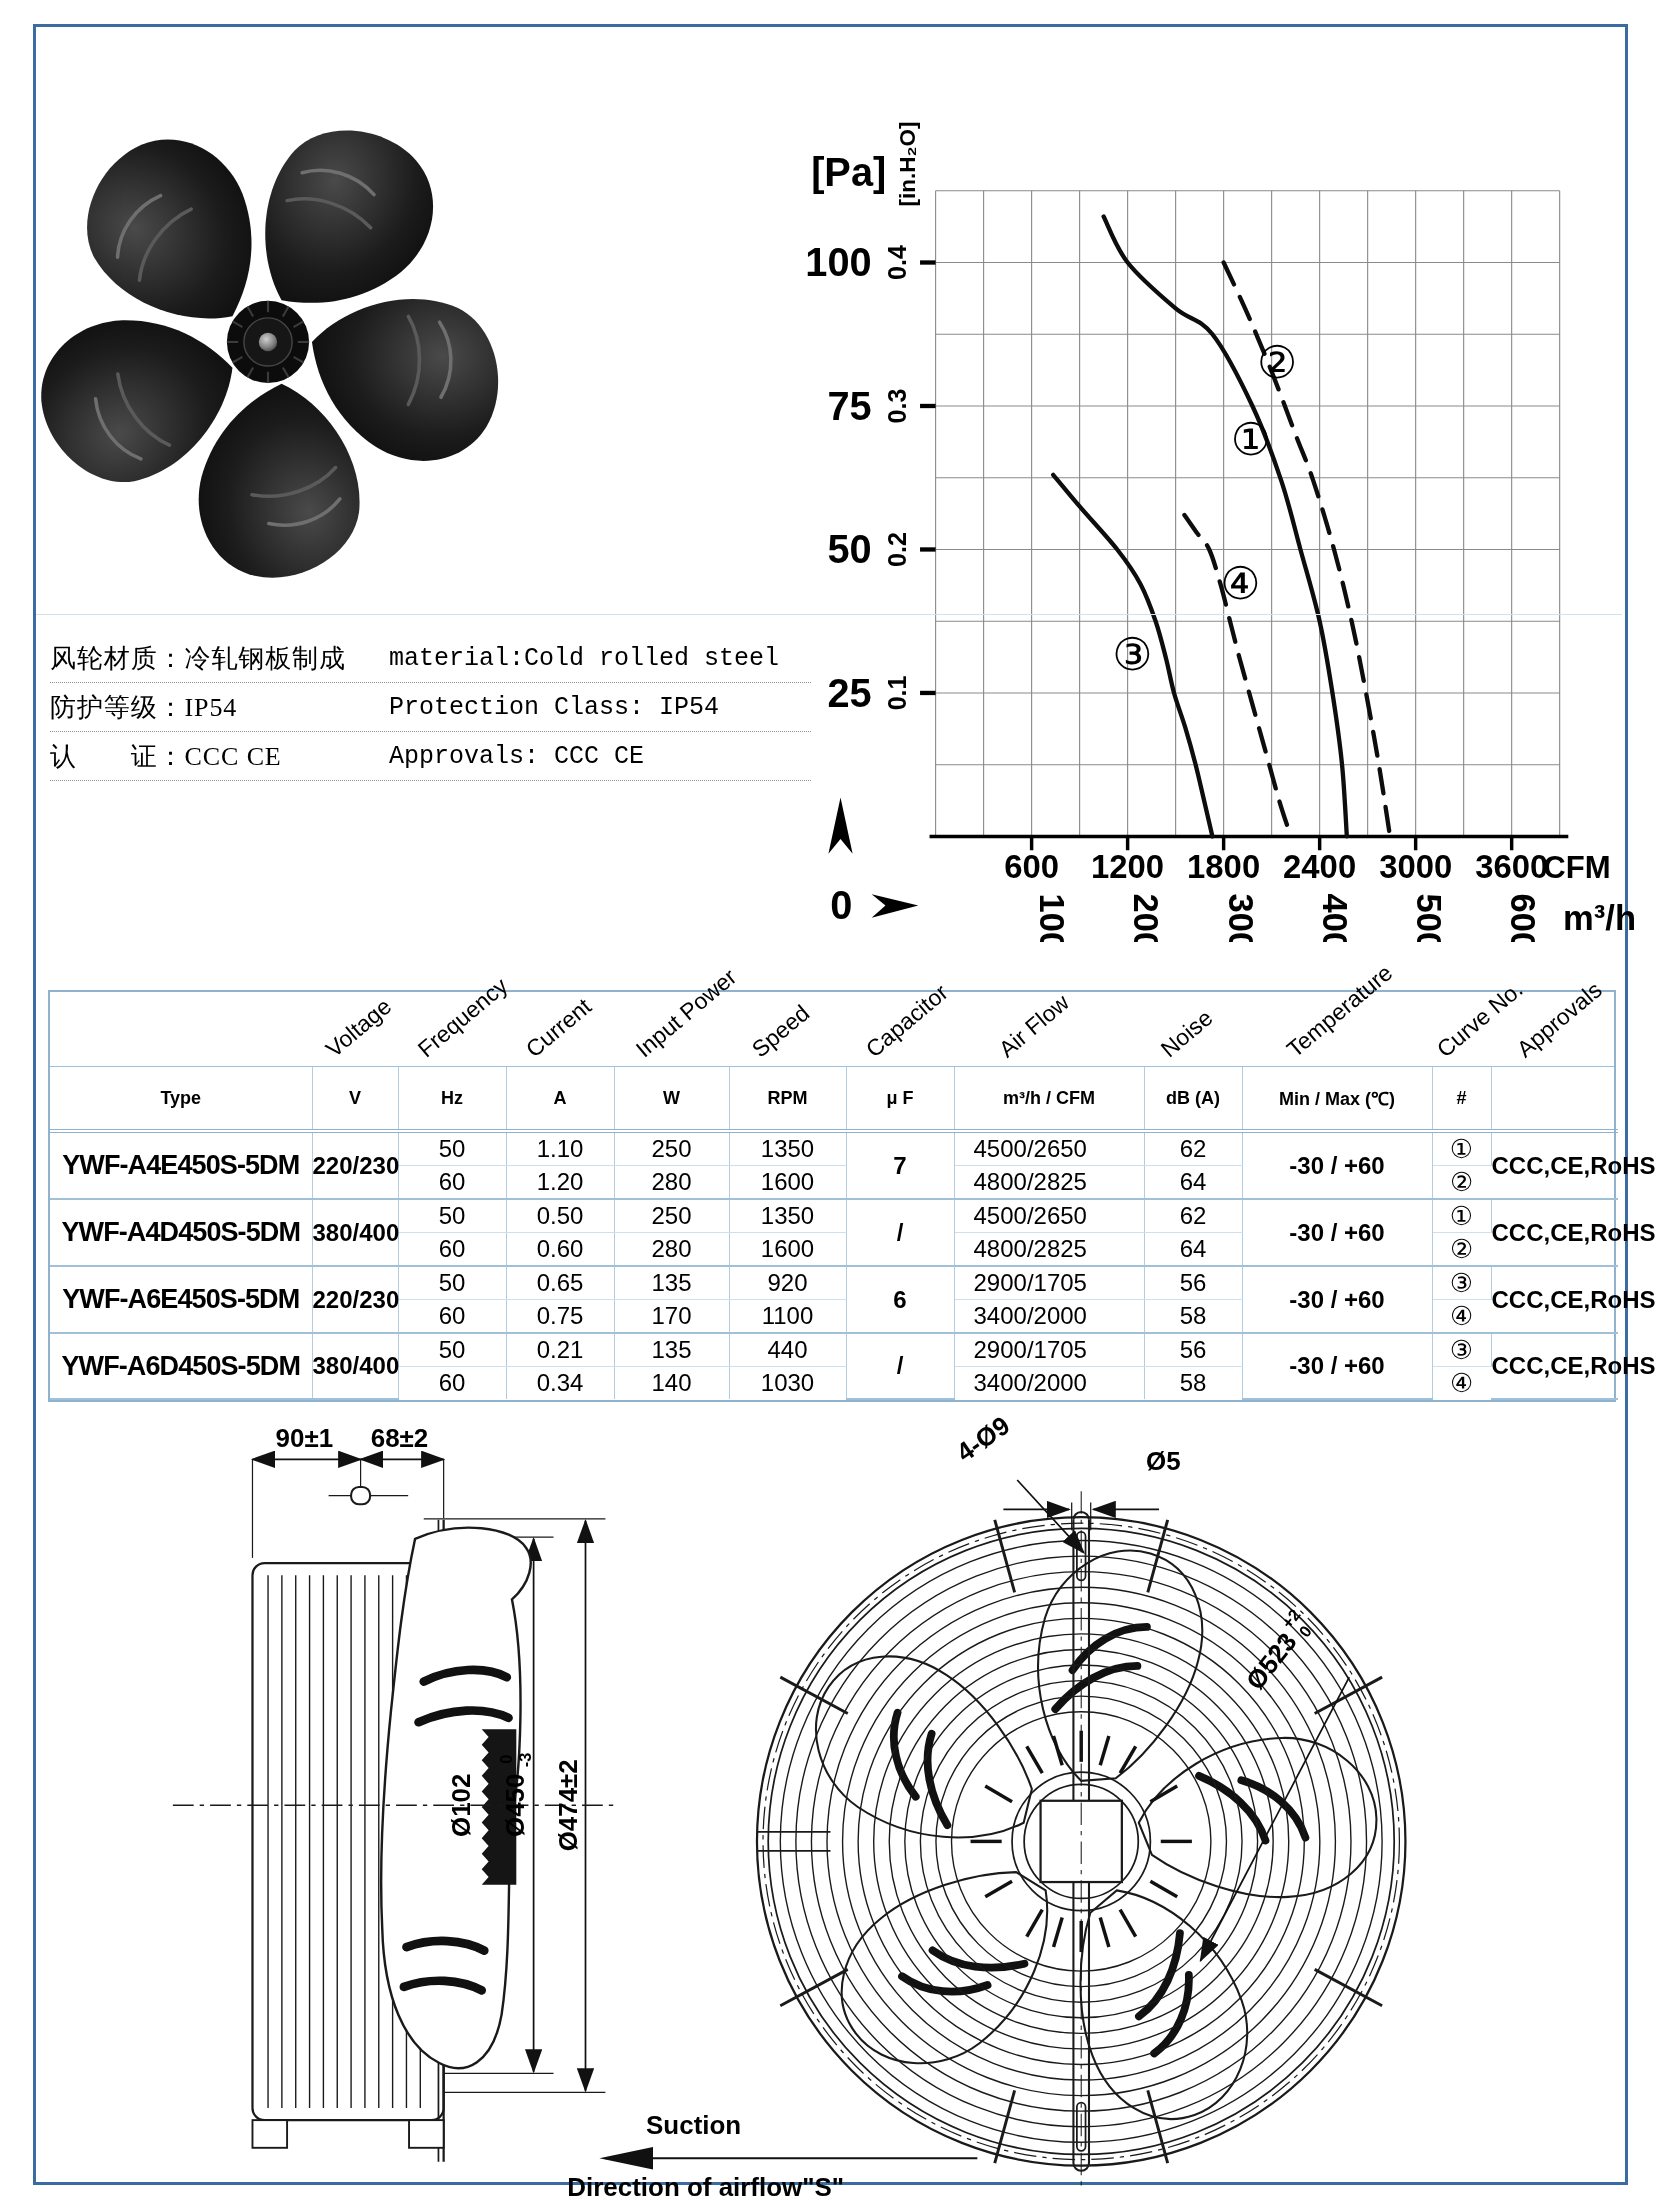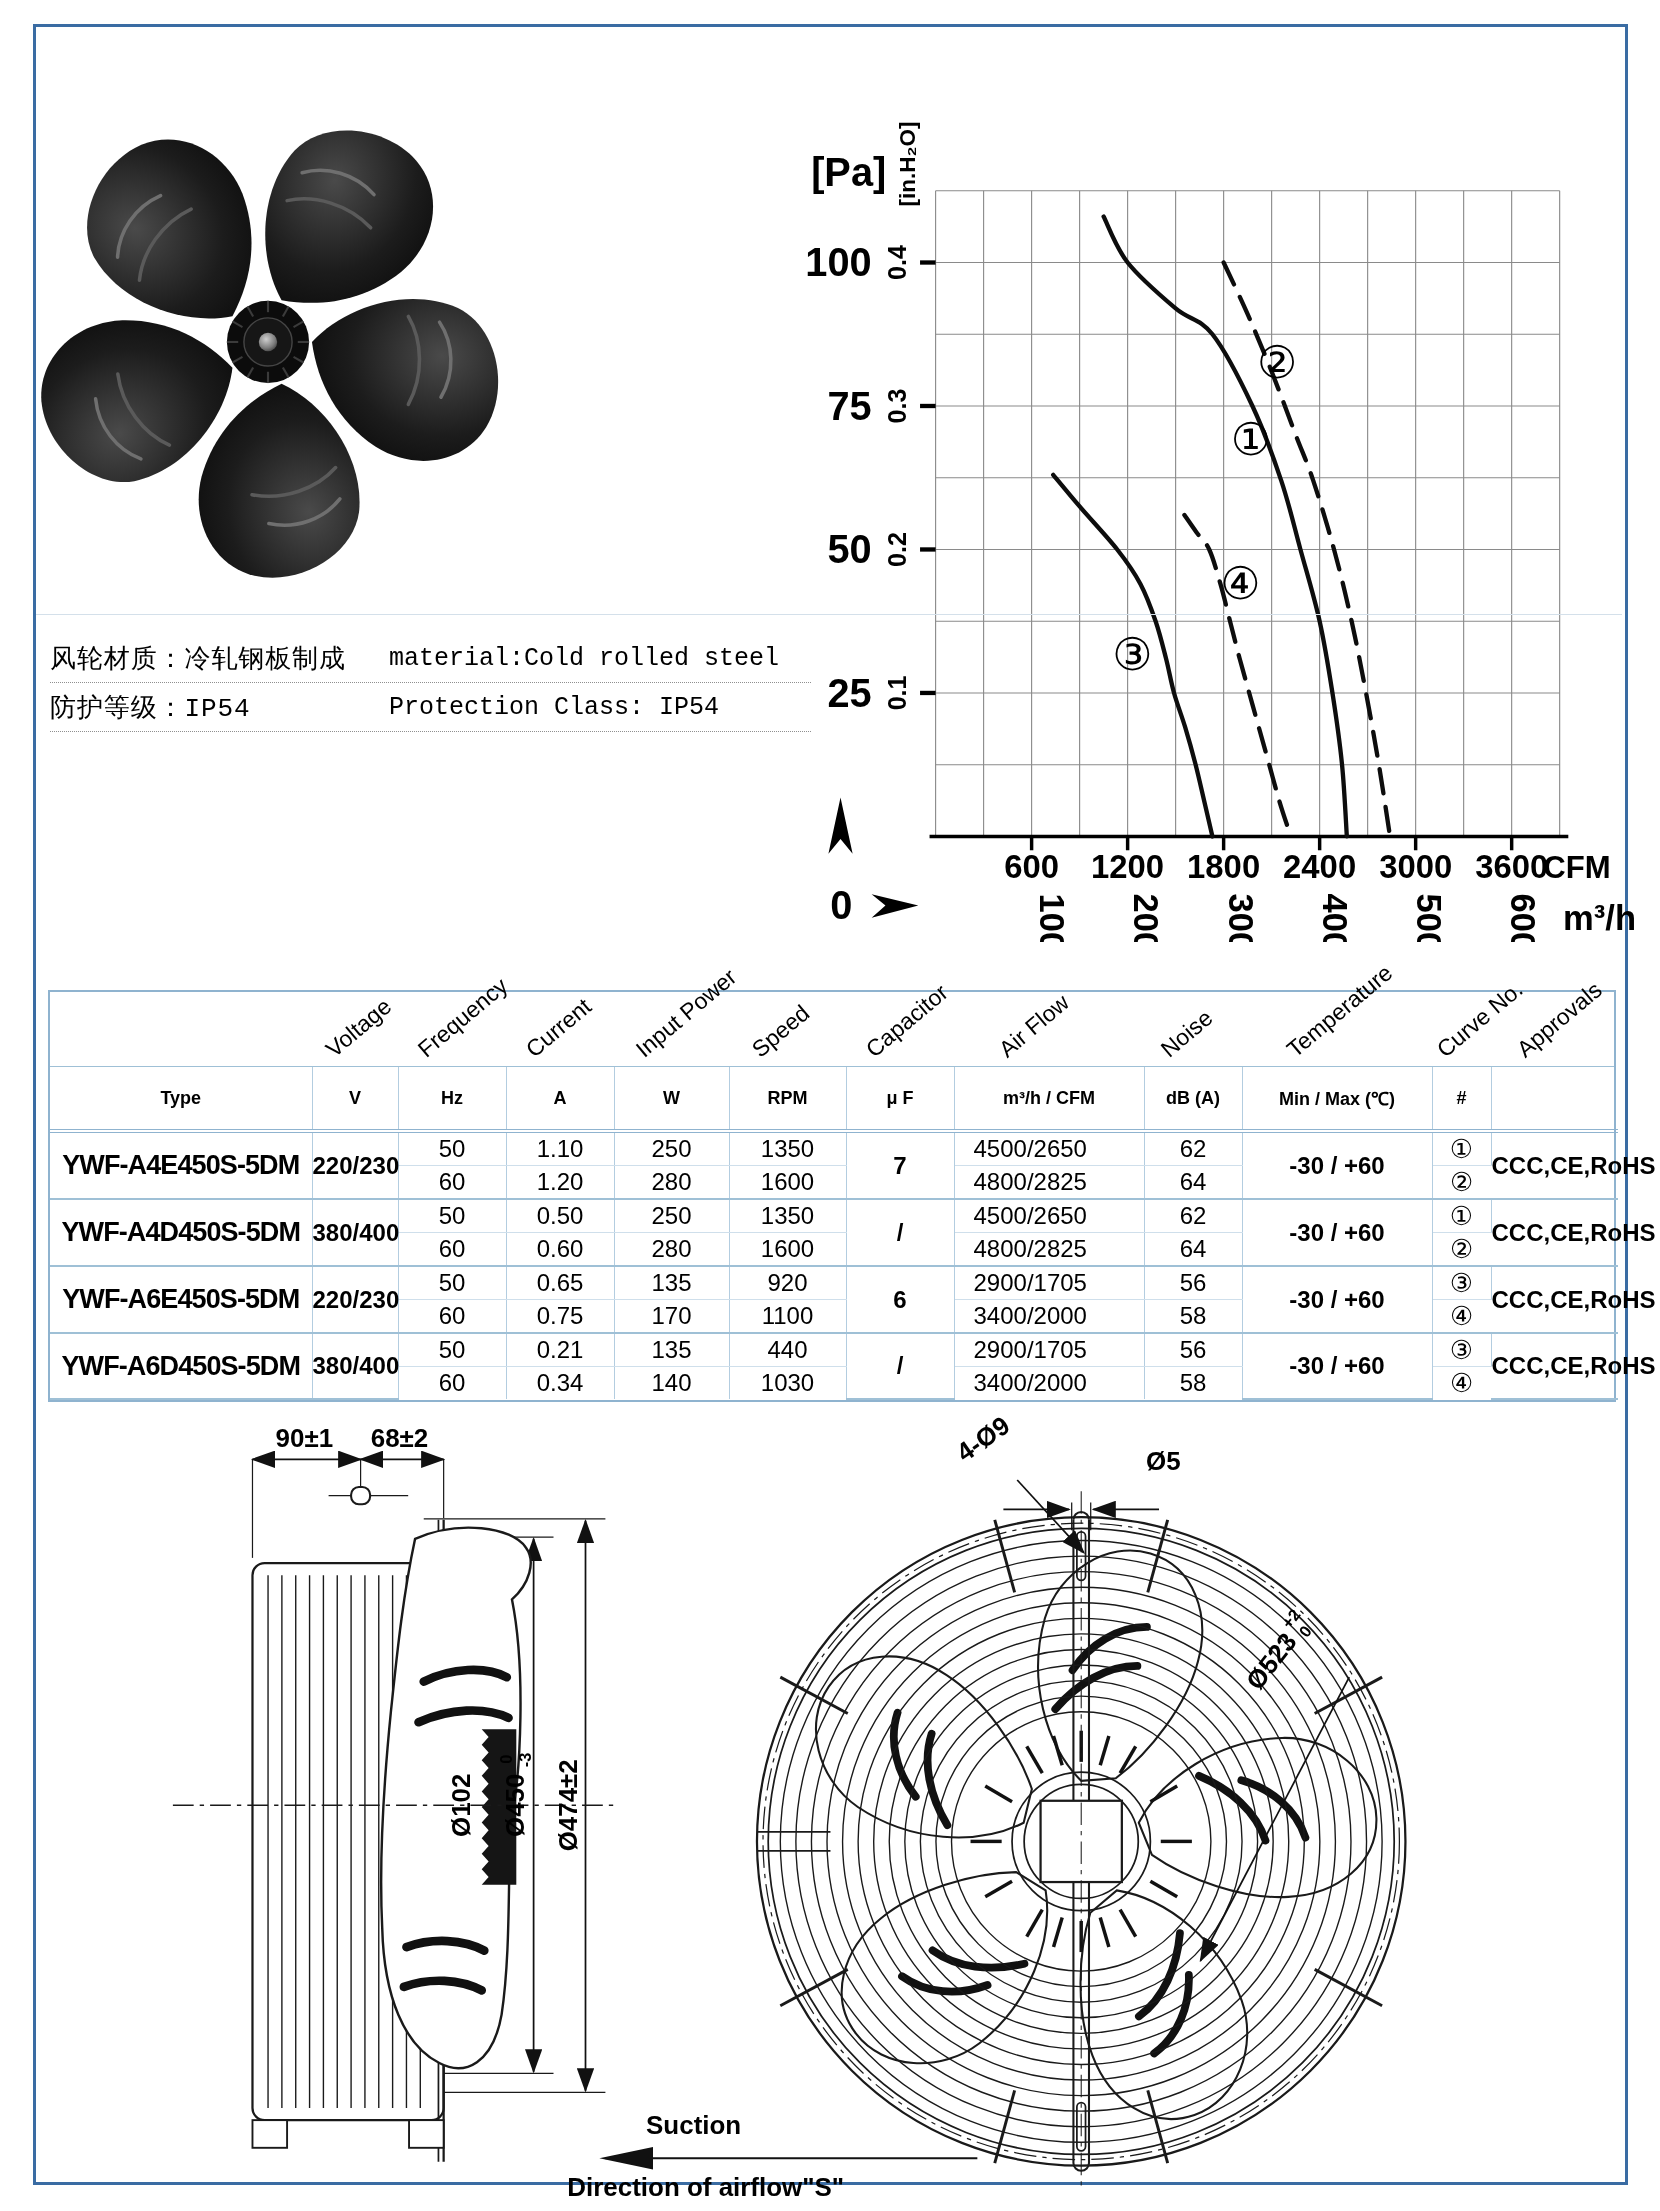--- a/index.html
+++ b/index.html
@@ -6,21 +6,21 @@
   .page{position:relative;width:1660px;height:2212px;background:#fff;overflow:hidden;
         font-family:"Liberation Sans",sans-serif;color:#000;}
   .frame{position:absolute;left:33px;top:24px;width:1589px;height:2155px;
          border:3.5px solid #3a6ca3;pointer-events:none;}
   .fan-photo{position:absolute;left:26px;top:48px;width:484px;height:562px;}
   .chart{position:absolute;left:761px;top:112px;width:873px;height:830px;}
   .divider{position:absolute;left:36px;top:614px;width:1586px;border-top:1.7px solid #d4e0ea;}
   
   .specs{position:absolute;left:50px;top:634px;width:761px;}
   .spec-row{height:48px;display:flex;align-items:center;border-bottom:1.7px dotted #8f8f8f;}
-  .spec-zh{width:339px;font-size:26px;font-family:Liberation Mono, monospace;letter-spacing:0.9px;}
+  .spec-zh{width:339px;font-size:26px;font-family:Liberation Serif, serif;letter-spacing:0.9px;}
   .spec-en{font-size:25px;font-family:Liberation Mono, monospace;}
   
   .tbl-outer{position:absolute;left:48px;top:990px;width:1568px;border:2.6px solid #8fb3cf;box-sizing:border-box;}
   .diag{position:relative;height:74px;border-bottom:1.7px solid #9fc0d6;overflow:visible;}
   .diag span{position:absolute;bottom:3.5px;font-size:23px;transform:rotate(-40deg);
              transform-origin:left bottom;white-space:nowrap;}
   table.spec-table{border-collapse:collapse;width:100%;table-layout:fixed;}
   .spec-table td,.spec-table th{border-right:1.7px solid #b3cde0;text-align:center;vertical-align:middle;
       font-size:24px;font-weight:500;padding:0;overflow:visible;}
   .spec-table td:last-child,.spec-table th:last-child{border-right:none;}
@@ -167,20 +167,24 @@
 
   <div class="specs">
       <div class="spec-row">
         <span class="spec-zh">风轮材质：冷轧钢板制成</span>
         <span class="spec-en">material:Cold rolled steel</span>
       </div>
       <div class="spec-row">
         <span class="spec-zh">防护等级：IP54</span>
         <span class="spec-en">Protection Class: IP54</span>
       </div>
+      <div class="spec-row">
+        <span class="spec-zh">认　　证：CCC CE</span>
+        <span class="spec-en">Approvals: CCC  CE</span>
+      </div>
     </div>
 
   <div class="tbl-outer">
     <div class="diag">
         <span style="left: 288px;">Voltage</span>
         <span style="left: 380px;">Frequency</span>
         <span style="left: 488px;">Current</span>
         <span style="left: 598px;">Input Power</span>
         <span style="left: 714px;">Speed</span>
         <span style="left: 828px;">Capacitor</span>

